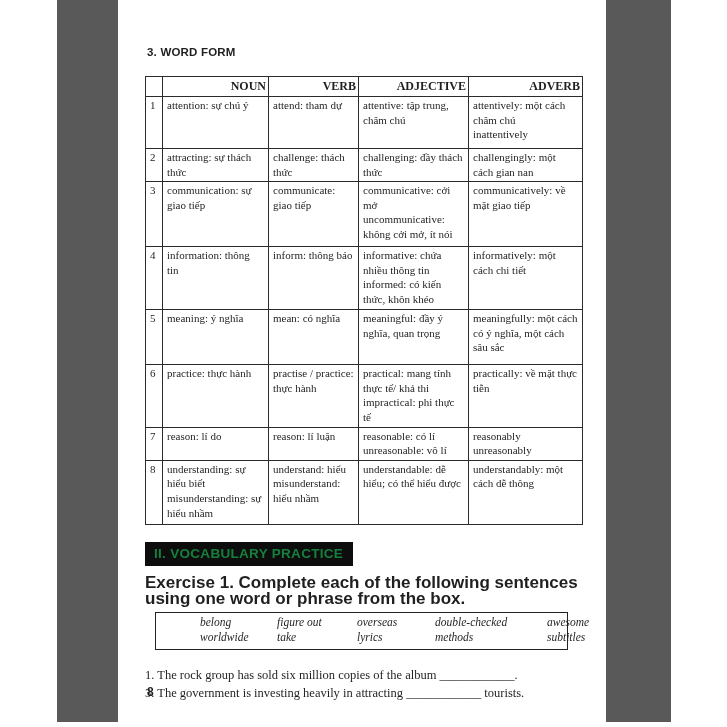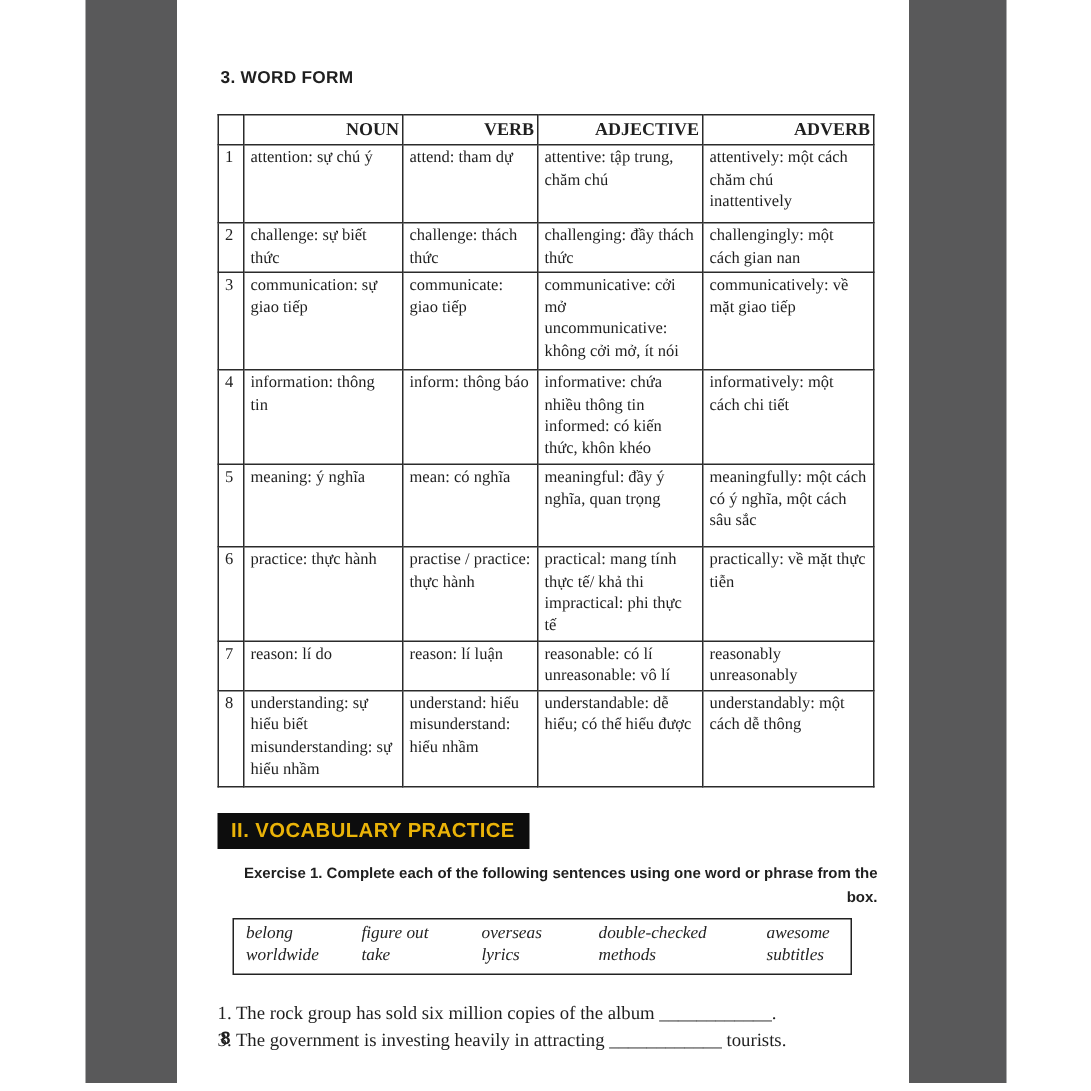--- a/index.html
+++ b/index.html
@@ -23,26 +23,26 @@
   td.num{vertical-align:middle;text-align:left;padding-left:4px;font-size:11.5px;}
   tbody tr:nth-child(1){height:52px;} tbody tr:nth-child(2){height:29px;}
   tbody tr:nth-child(3){height:65px;} tbody tr:nth-child(4){height:63px;}
   tbody tr:nth-child(5){height:55px;} tbody tr:nth-child(6){height:61px;}
   tbody tr:nth-child(7){height:31px;} tbody tr:nth-child(8){height:64px;}
   thead tr{height:20px;}
   .black-bar{display:inline-block;margin-top:17px;padding:4px 10px 5px 9px;
              font-family:"Liberation Sans", sans-serif;font-weight:800;font-size:13.5px;
              letter-spacing:.3px;}
   .exercise-instruction{font-family:"Liberation Sans", sans-serif;font-weight:bold;
-             font-size:10px;line-height:16.5px;margin-top:9px;width:440px;text-align:right;}
+             font-size:17px;line-height:16.5px;margin-top:9px;width:440px;}
   .word-box{box-sizing:border-box;margin:4px 0 0 10px;width:413px;border:1.5px solid #222;
              padding:2px 8px 3px 8px;display:grid;
              grid-template-columns:77px 80px 78px 112px 1fr;
              font-style:italic;font-size:11.5px;line-height:15.5px;}
-  .word-box .cell{white-space:nowrap;}
+  .word-box .cell{white-space:nowrap;margin-left:36px;}
   .word-box .cell.last{text-align:left;}
   .sentences{margin-top:16px;font-size:12.5px;line-height:18.5px;}
   .sentences div{white-space:nowrap;}
   .page-number{position:absolute;left:147px;top:685px;font-family:"Liberation Sans", sans-serif;
              font-weight:bold;font-size:12px;}
 </style>
 </head>
 <body>
 
 <div class="canvas">
@@ -75,21 +75,21 @@
         <tr>
           <td class="num">1</td>
           <td>attention: sự chú ý</td>
           <td>attend: tham dự</td>
           <td>attentive: tập trung, chăm chú</td>
           <td>attentively: một cách chăm chú
 inattentively</td>
         </tr>
         <tr>
           <td class="num">2</td>
-          <td>challenge: sự biết thức</td>
+          <td>attracting: sự thách thức</td>
           <td>challenge: thách thức</td>
           <td>challenging: đầy thách thức</td>
           <td>challengingly: một cách gian nan</td>
         </tr>
         <tr>
           <td class="num">3</td>
           <td>communication: sự giao tiếp</td>
           <td>communicate: giao tiếp</td>
           <td>communicative: cởi mở
 uncommunicative: không cởi mở, ít nói</td>
@@ -132,21 +132,21 @@
           <td>understanding: sự hiểu biết
 misunderstanding: sự hiểu nhầm</td>
           <td>understand: hiểu
 misunderstand: hiểu nhầm</td>
           <td>understandable: dễ hiểu; có thể hiểu được</td>
           <td>understandably: một cách dễ thông</td>
         </tr>
       </tbody>
     </table>
 
-    <div class="black-bar" style="background: rgb(13, 13, 13); color: #eab308;">II. VOCABULARY PRACTICE</div>
+    <div class="black-bar" style="background: rgb(13, 13, 13); color: #15803d;">II. VOCABULARY PRACTICE</div>
 
     <div class="exercise-instruction">Exercise 1. Complete each of the following sentences using one word or phrase from the box.</div>
 
     <div class="word-box">
       <span class="cell">belong</span>
       <span class="cell">figure out</span>
       <span class="cell">overseas</span>
       <span class="cell">double-checked</span>
       <span class="cell last">awesome</span>
       <span class="cell">worldwide</span>

